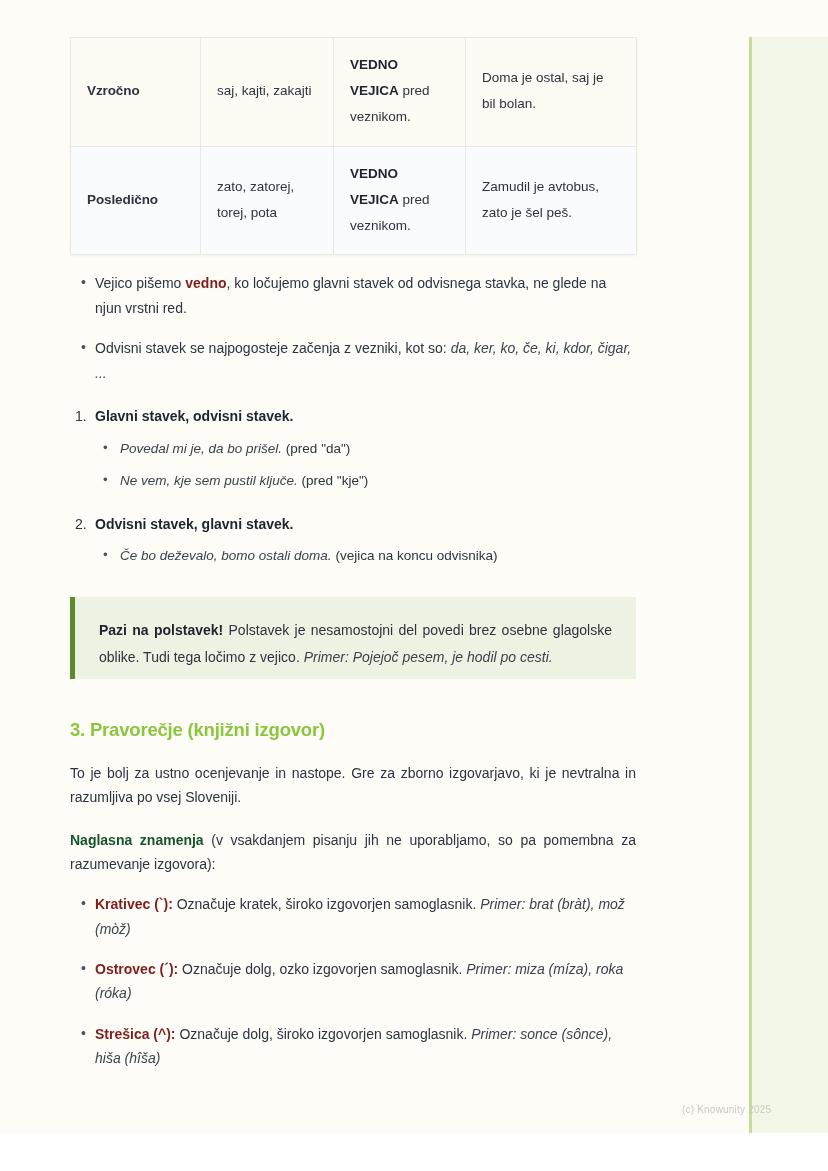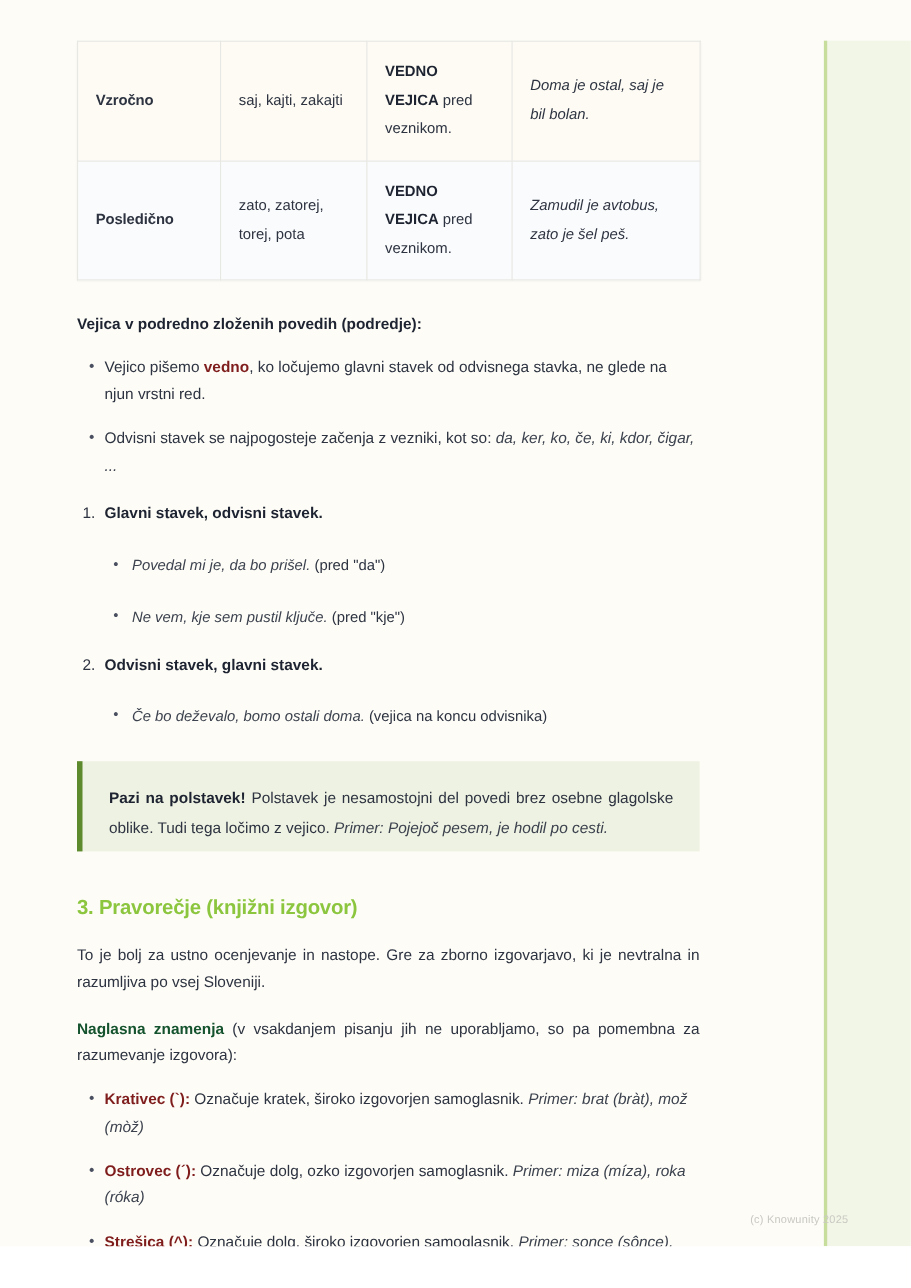--- a/index.html
+++ b/index.html
@@ -78,21 +78,21 @@
     padding: 14px 16px 16px 16px;
     vertical-align: middle;
     font-size: 13.5px;
     line-height: 1.92;
     color: #2d3340;
   }
   table.gram-table tr.row-warm td { background: #fdfbf4; }
   table.gram-table tr.row-cool td { background: #fafbfc; }
 
   td.cat { font-weight: 700; color: #1d2330; letter-spacing: -0.1px; }
-  td.example { font-style: italic; color: #3c424e; }
+  td.example { color: #3c424e; }
   td.rule b { font-weight: 700; color: #1d2330; }
 
   
   .subhead {
     font-size: 14px;
     font-weight: 700;
     color: #1d2330;
     margin: 29px 0 0 0;
     line-height: 1.5;
   }
@@ -144,21 +144,21 @@
     padding: 0;
     list-style: none;
     font-weight: 400;
   }
   li.sub-bullet {
     position: relative;
     padding-left: 25px;
     font-size: 13.5px;
     line-height: 1.7;
     color: #2d3340;
-    margin-top: 24px;
+    margin-top: 9px;
     font-weight: 400;
   }
   li.sub-bullet::before {
     content: "•";
     position: absolute;
     left: 8px;
     top: -1px;
     color: #4a5060;
   }
   li.sub-bullet .ex { font-style: italic; color: #3c424e; }
@@ -224,21 +224,20 @@
         </tr>
         <tr class="row-cool">
           <td class="cat">Posledično</td>
           <td class="conj">zato, zatorej, torej, pota</td>
           <td class="rule"><b>VEDNO VEJICA</b><span> pred veznikom.</span></td>
           <td class="example">Zamudil je avtobus, zato je šel peš.</td>
         </tr>
       </tbody>
     </table>
 
-    <div class="subhead">Vejica v podredno zloženih povedih (podredje):</div>
 
     <ul class="plain">
       <li class="bullet"><span>Vejico pišemo </span><b>vedno</b><span>, ko ločujemo glavni stavek od odvisnega stavka, ne glede na njun vrstni red.</span></li>
       <li class="bullet"><span>Odvisni stavek se najpogosteje začenja z vezniki, kot so: </span><i>da, ker, ko, če, ki, kdor, čigar, ...</i></li>
     </ul>
 
     <ol class="steps">
       <li class="numbered">
         <span class="num">1.</span>
         <span>Glavni stavek, odvisni stavek.</span>

